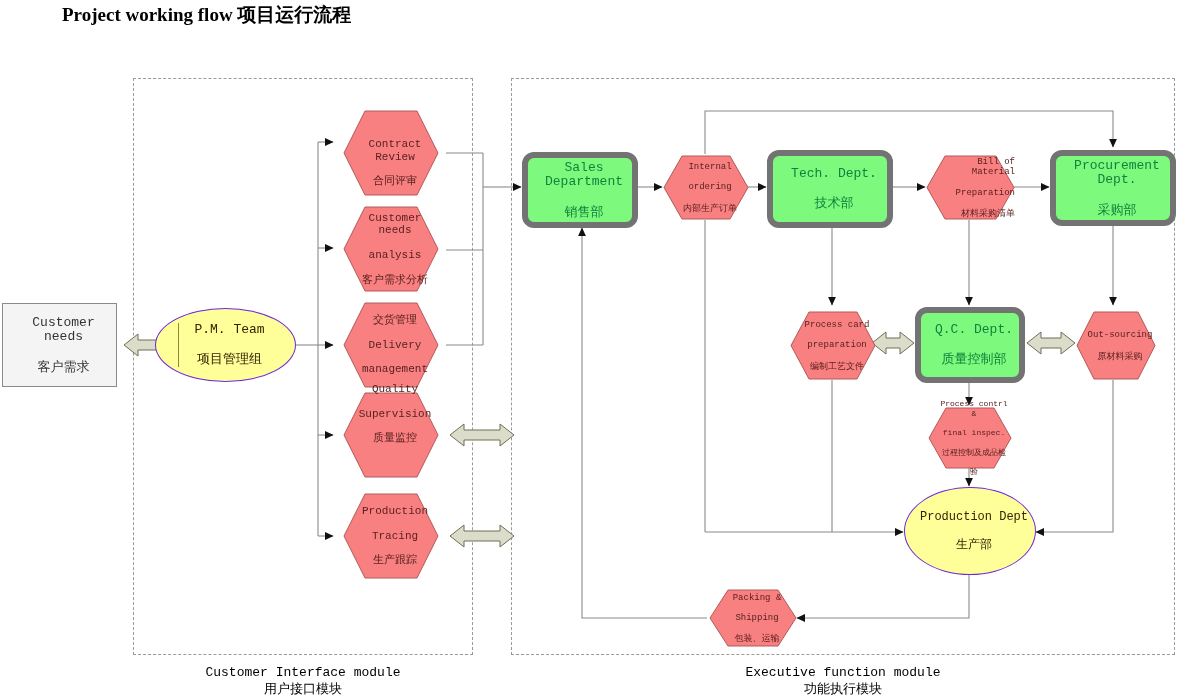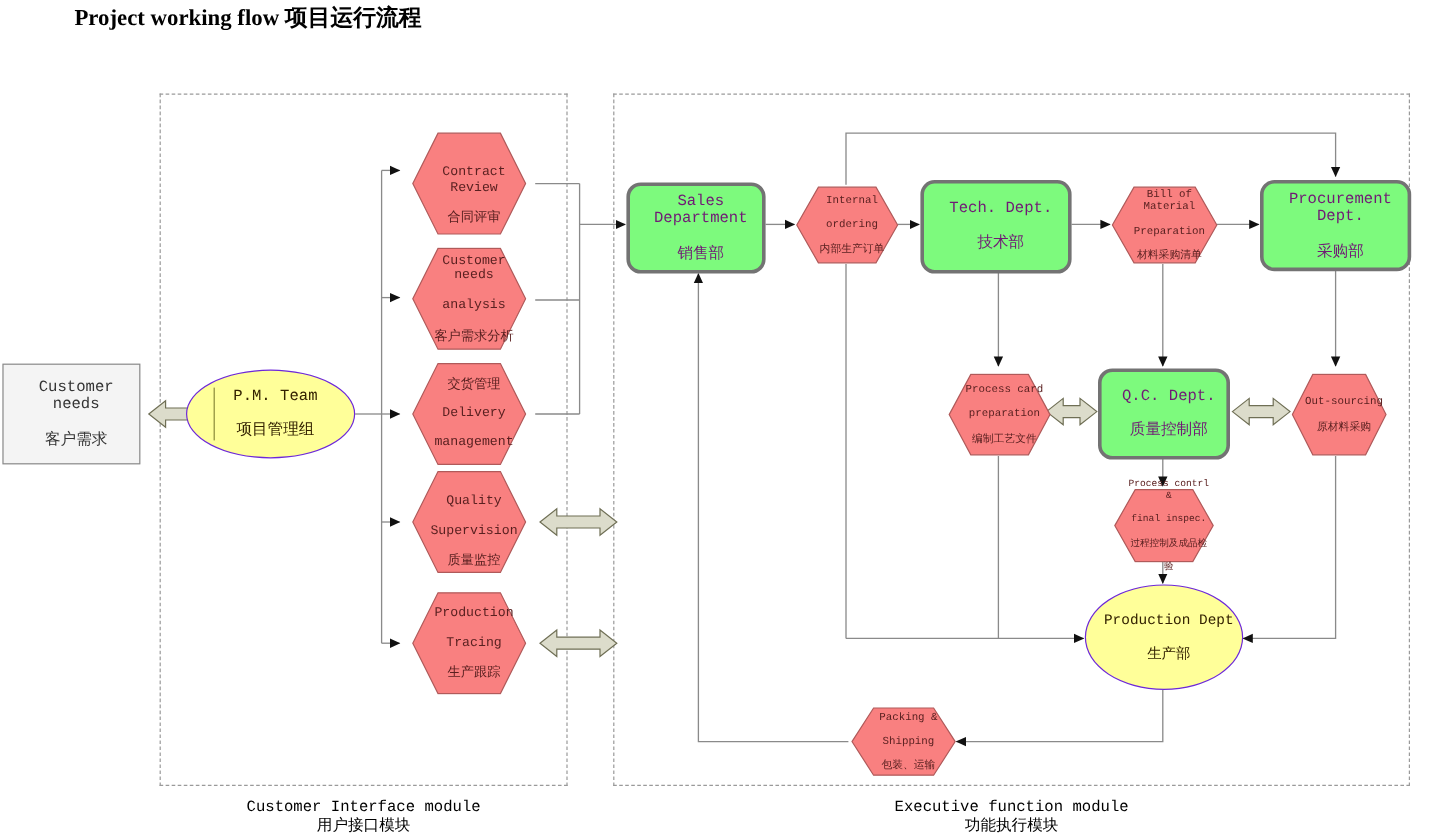--- a/index.html
+++ b/index.html
@@ -6,21 +6,21 @@
   body{width:1200px;height:700px;position:relative;overflow:hidden;
        font-family:"Liberation Mono","DejaVu Sans Mono",monospace;}
   #stage{position:absolute;left:0;top:0;width:1200px;height:700px;}
   #title{position:absolute;left:62px;top:2px;font-family:"Liberation Serif","DejaVu Serif",serif;
          font-weight:bold;font-size:19px;color:#000;white-space:nowrap;letter-spacing:0px;}
   svg#wires{position:absolute;left:0;top:0;width:1200px;height:700px;pointer-events:none;}
   .node{position:absolute;display:flex;align-items:center;justify-content:center;
         text-align:center;line-height:1.12;color:#3b2a2a;box-sizing:border-box;}
   .node span{display:block;width:100%;padding:0 4px;}
   .hex{color:#5a2020;}
-  .rect-green{background:#7dfa7d;border:3px solid #737373;border-radius:12px;color:#701a75;align-items:center;}
+  .rect-green{background:#7dfa7d;border:6px solid #737373;border-radius:12px;color:#15803d;align-items:center;}
   .ellipse-y{background:#ffff99;border:1px solid #6d28d9;border-radius:50%;color:#332200;}
   .rect-gray{background:#f4f4f4;border:1px solid #8a8a8a;color:#333;}
   .cap{position:absolute;text-align:center;font-size:13px;color:#000;line-height:1.25;}
   .dashed{position:absolute;border:1px dashed #9a9a9a;box-sizing:border-box;}
   .fs11{font-size:11px;}
   .fs12{font-size:12px;}
   .fs13{font-size:13px;}
   .zh{font-family:"DejaVu Sans","Liberation Sans",sans-serif;}
 </style>
 </head>
@@ -133,21 +133,21 @@
     <span>
       <span class="zh">交货管理</span><br>
       <span>Delivery</span><br>
       <span>management</span>
     </span>
   </div>
 
   <svg style="position:absolute;left:343px;top:392px;width:96px;height:86px;">
     <polygon points="22,1 74,1 95,43 74,85 22,85 1,43" fill="#f98080" stroke="#b05a5a" stroke-width="1"></polygon>
   </svg>
-  <div class="node hex fs11" style="left:343px;top:400px;width:96px;height:86px;">
+  <div class="node hex fs11" style="left:343px;top:371px;width:96px;height:86px;">
     <span>
       <span>Quality</span><br>
       <span>Supervision</span><br>
       <span class="zh">质量监控</span>
     </span>
   </div>
 
   <svg style="position:absolute;left:343px;top:493px;width:96px;height:86px;">
     <polygon points="22,1 74,1 95,43 74,85 22,85 1,43" fill="#f98080" stroke="#b05a5a" stroke-width="1"></polygon>
   </svg>
@@ -166,21 +166,21 @@
     <span>
       <span>Internal</span><br>
       <span>ordering</span><br>
       <span class="zh">内部生产订单</span>
     </span>
   </div>
 
   <svg style="position:absolute;left:926px;top:155px;width:89px;height:65px;">
     <polygon points="19,1 70,1 88,32.5 70,64 19,64 1,32.5" fill="#f98080" stroke="#b05a5a" stroke-width="1"></polygon>
   </svg>
-  <div class="node hex" style="left:926px;top:155px;width:89px;height:65px;font-size:9px;">
+  <div class="node hex" style="left:926px;top:155px;width:89px;height:65px;font-size:9px;text-align:right;">
     <span>
       <span>Bill of Material</span><br>
       <span>Preparation</span><br>
       <span class="zh">材料采购清单</span>
     </span>
   </div>
 
   <svg style="position:absolute;left:790px;top:311px;width:86px;height:69px;">
     <polygon points="19,1 67,1 85,34.5 67,68 19,68 1,34.5" fill="#f98080" stroke="#b05a5a" stroke-width="1"></polygon>
   </svg>

